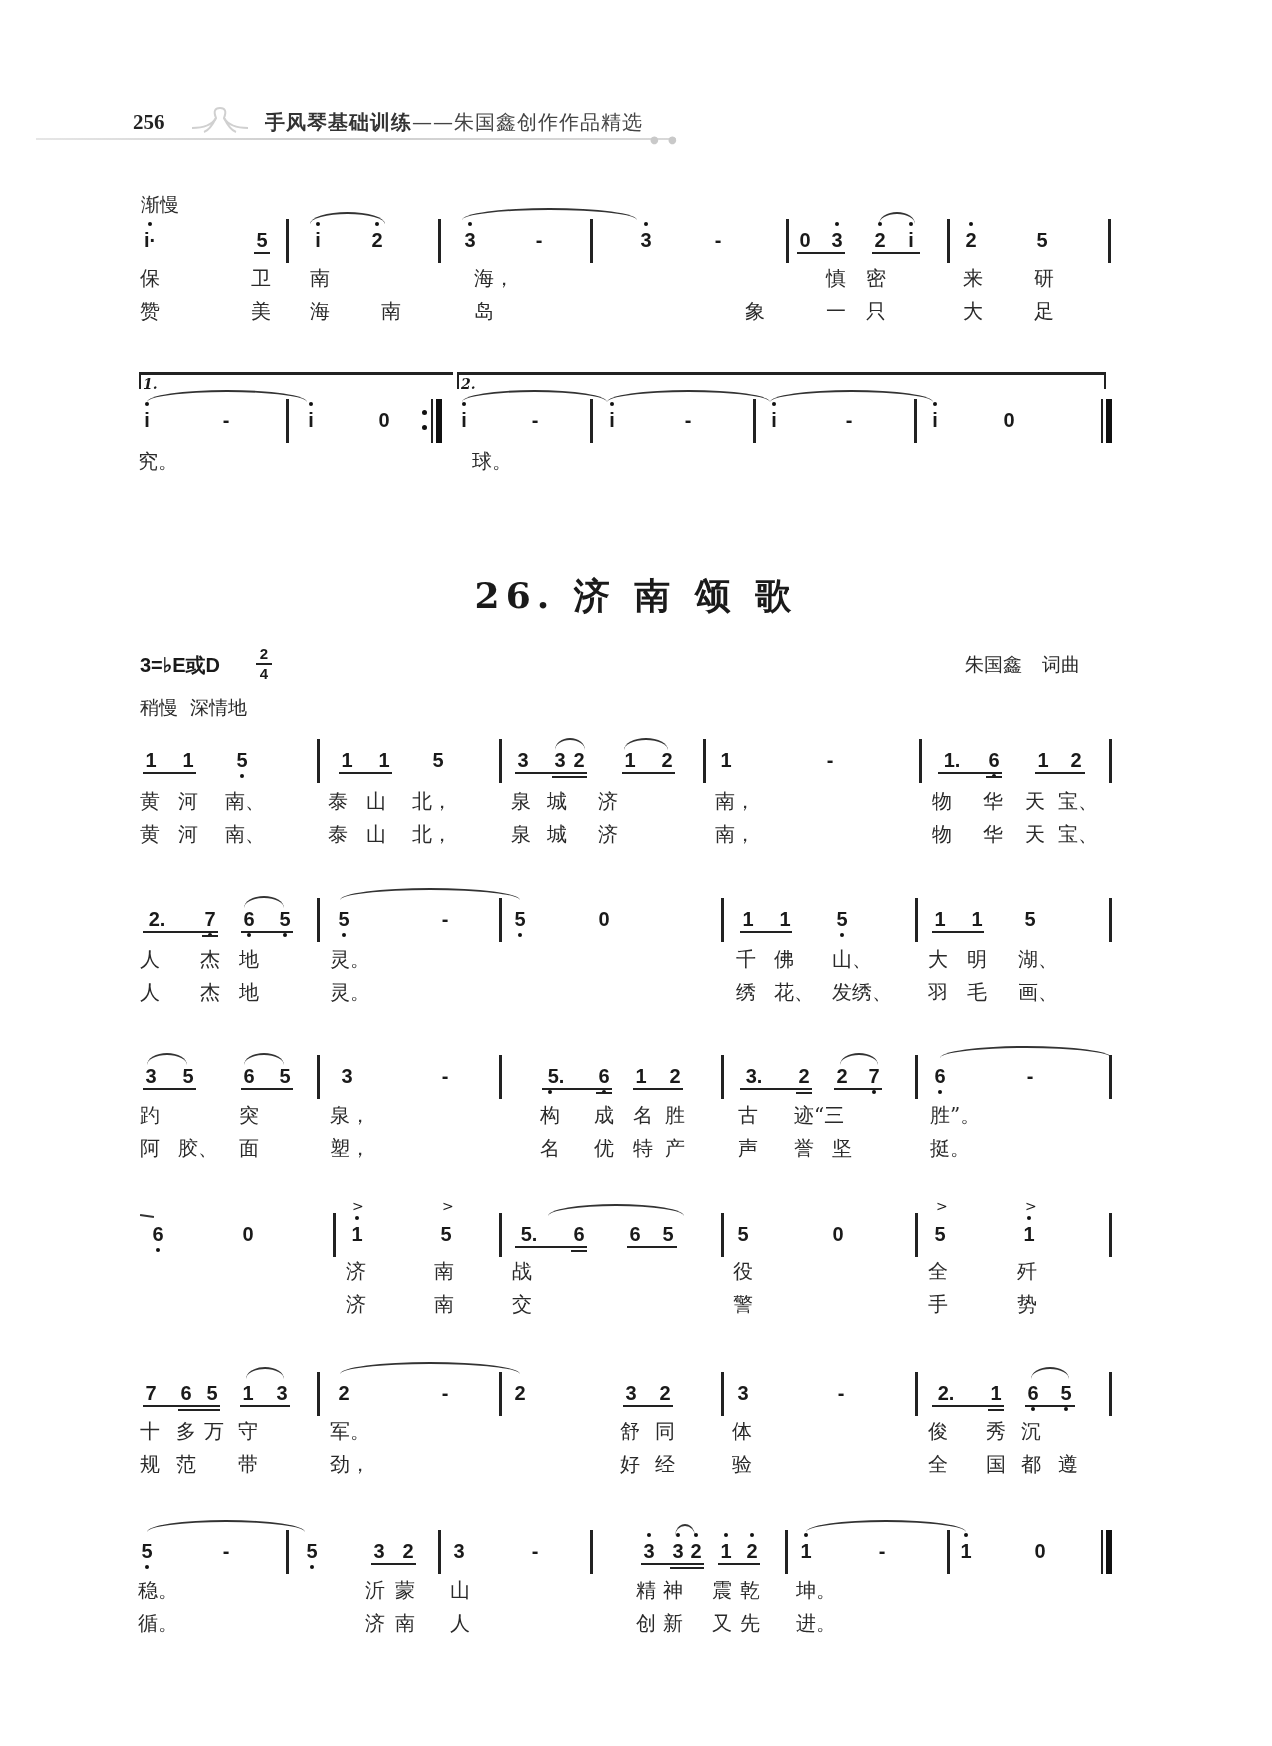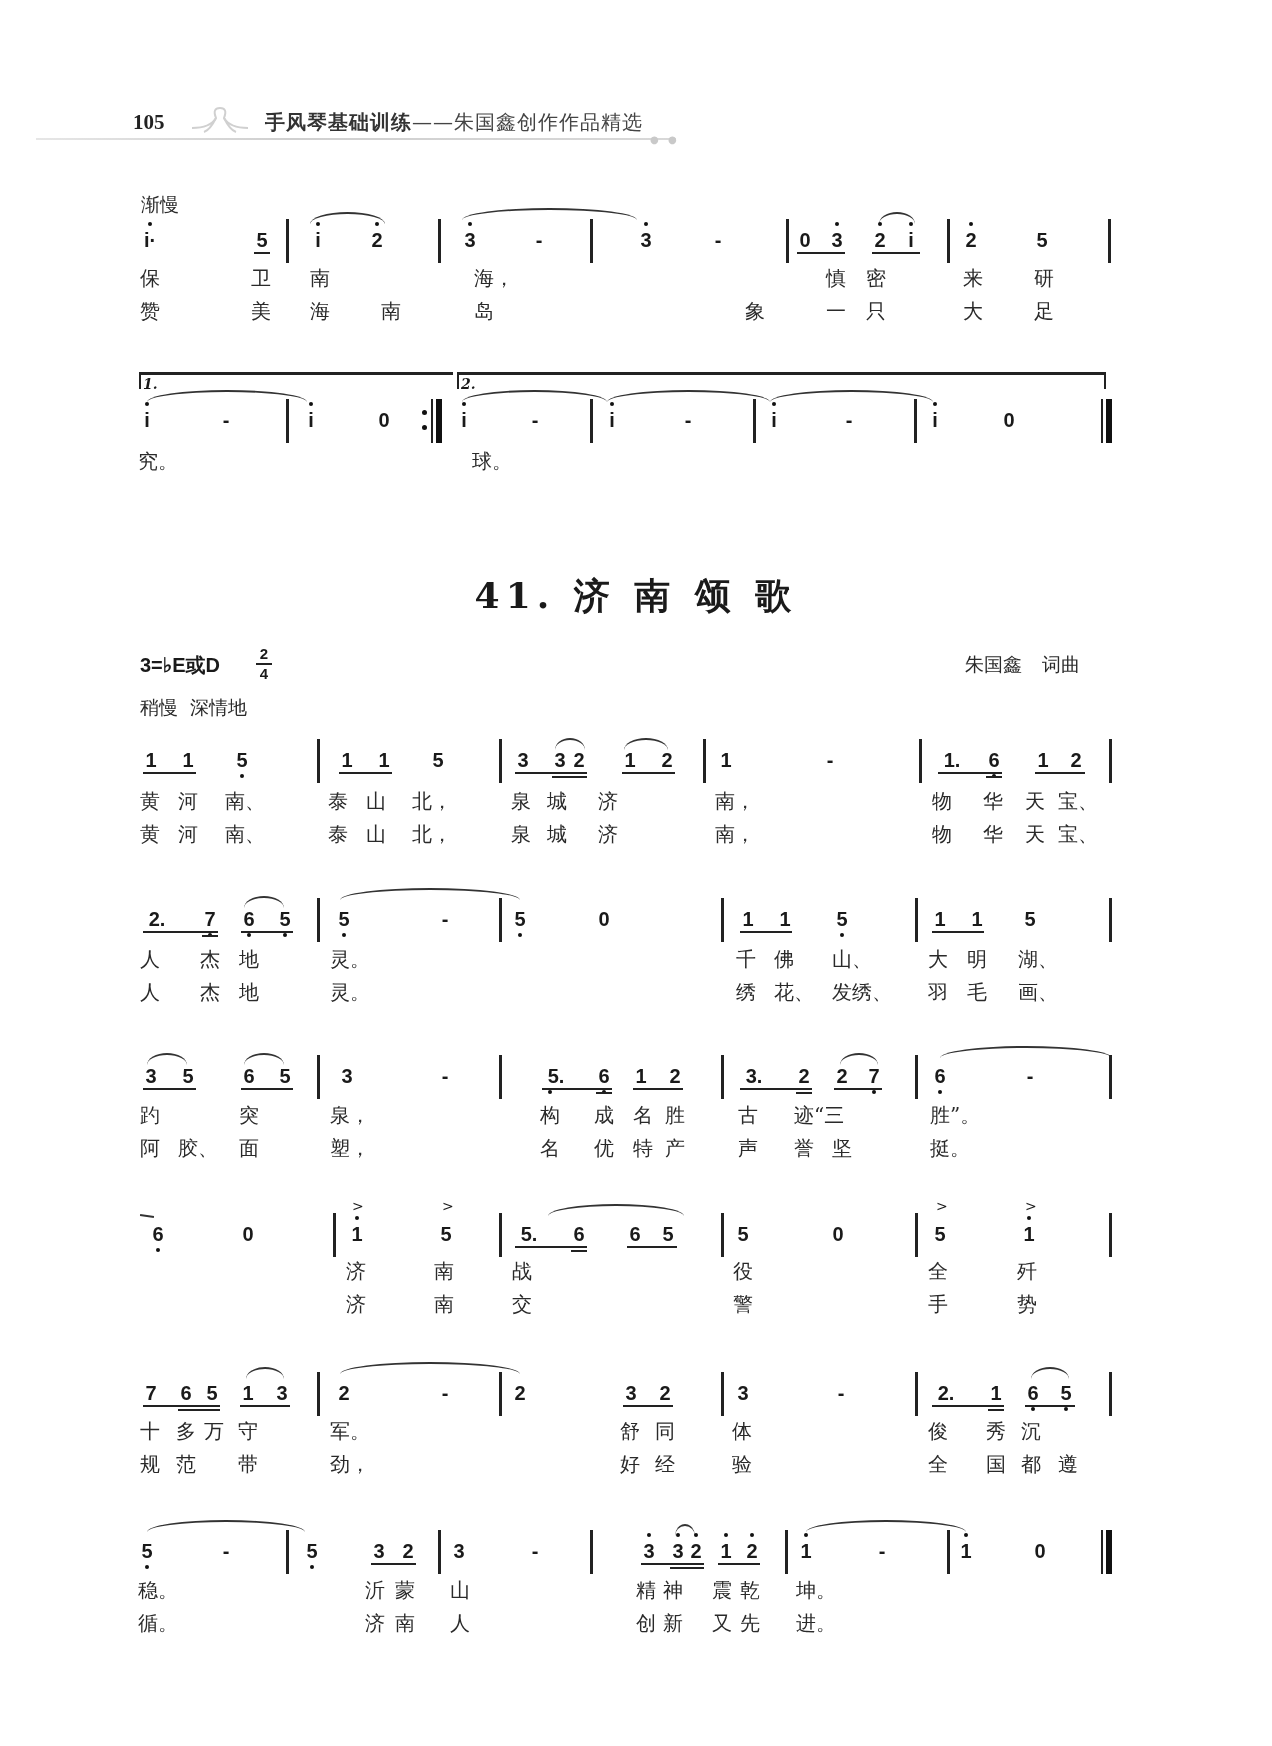--- a/index.html
+++ b/index.html
@@ -23,21 +23,21 @@
   .slur { border-top: 2px solid #333; border-radius: 50% 50% 0 0 / 100% 100% 0 0; height: 10px; }
   .accent { font-family: "DejaVu Sans", sans-serif; font-size: 14px; font-weight: normal; }
   .title { left: 0; width: 1272px; top: 572px; text-align: center; font-weight: bold; font-size: 36px; letter-spacing: 6px; color:#1a1a1a; }
   .volta { border-top: 3px solid #222; border-left: 2px solid #222; height: 14px; }
   .volta-num { font-size: 14px; font-style: italic; font-weight: bold; }
   .endbar-thick { width: 6px; height: 44px; background: #111; }
 </style>
 </head>
 <body>
 
-<div class="abs hdr-num">105</div>
+<div class="abs hdr-num">256</div>
 <svg class="abs hdr-orn" viewBox="0 0 60 30">
   <path d="M2 24 Q20 24 26 14 Q22 4 30 4 Q38 4 34 14 Q40 24 58 24" fill="none" stroke="#d0d0d0" stroke-width="2"></path>
   <path d="M26 14 Q20 26 14 28 M34 14 Q40 26 46 28" fill="none" stroke="#d0d0d0" stroke-width="2"></path>
 </svg>
 <div class="abs hdr-title">
   <b>手风琴基础训练</b><span>——</span><span>朱国鑫创作作品精选</span>
 </div>
 <div class="abs hdr-line"></div>
 <div class="abs hdr-dots">● ●</div>
 
@@ -124,21 +124,21 @@
   <div class="abs bar" style="left:914px;top:399px;"></div>
   <div class="abs note dot-above" style="left:927px;top:408px;">i</div>
   <div class="abs note" style="left:1001px;top:408px;">0</div>
   <div class="abs" style="left:1101px;top:399px;width:2px;height:44px;background:#222;"></div>
   <div class="abs endbar-thick" style="left:1106px;top:399px;"></div>
 
   <div class="abs lyric" style="left:138px;top:448px;">究。</div>
   <div class="abs lyric" style="left:472px;top:448px;">球。</div>
 </div>
 
-<div class="abs title">41. 济 南 颂 歌</div>
+<div class="abs title">26. 济 南 颂 歌</div>
 
 <div class="abs" style="left:140px;top:652px;font-size:20px;">
   <span style="font-family:'Liberation Sans',sans-serif;font-weight:bold;">3=♭E或D</span>
 </div>
 <div class="abs" style="left:256px;top:646px;width:16px;text-align:center;font-family:'Liberation Sans',sans-serif;font-weight:bold;font-size:15px;line-height:16px;">
   <div>2</div>
   <div style="height:2px;background:#222;margin:1px 0;"></div>
   <div>4</div>
 </div>
 <div class="abs text" style="left:965px;top:652px;">

